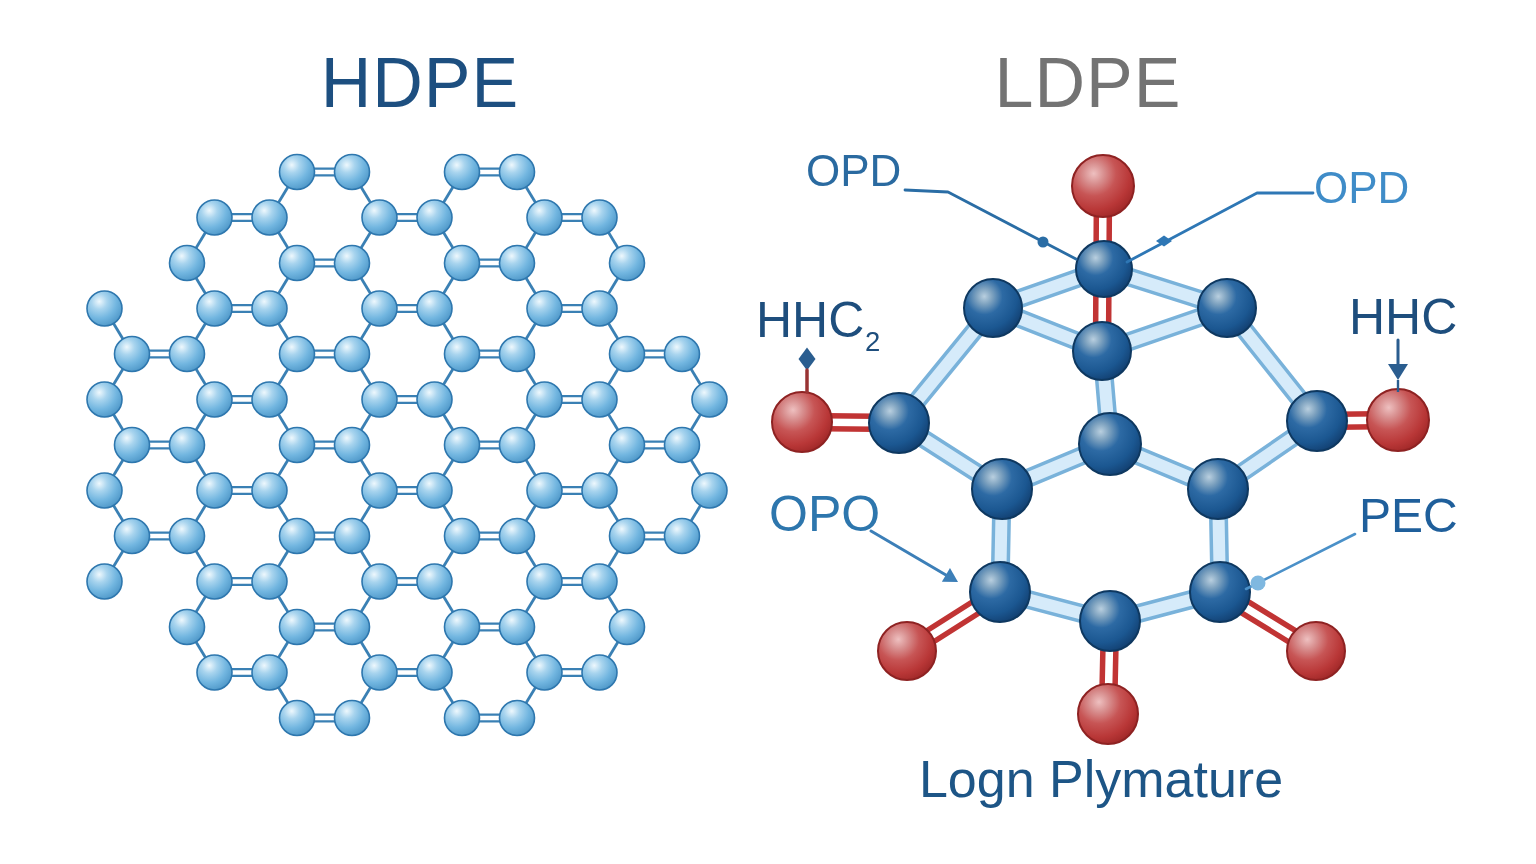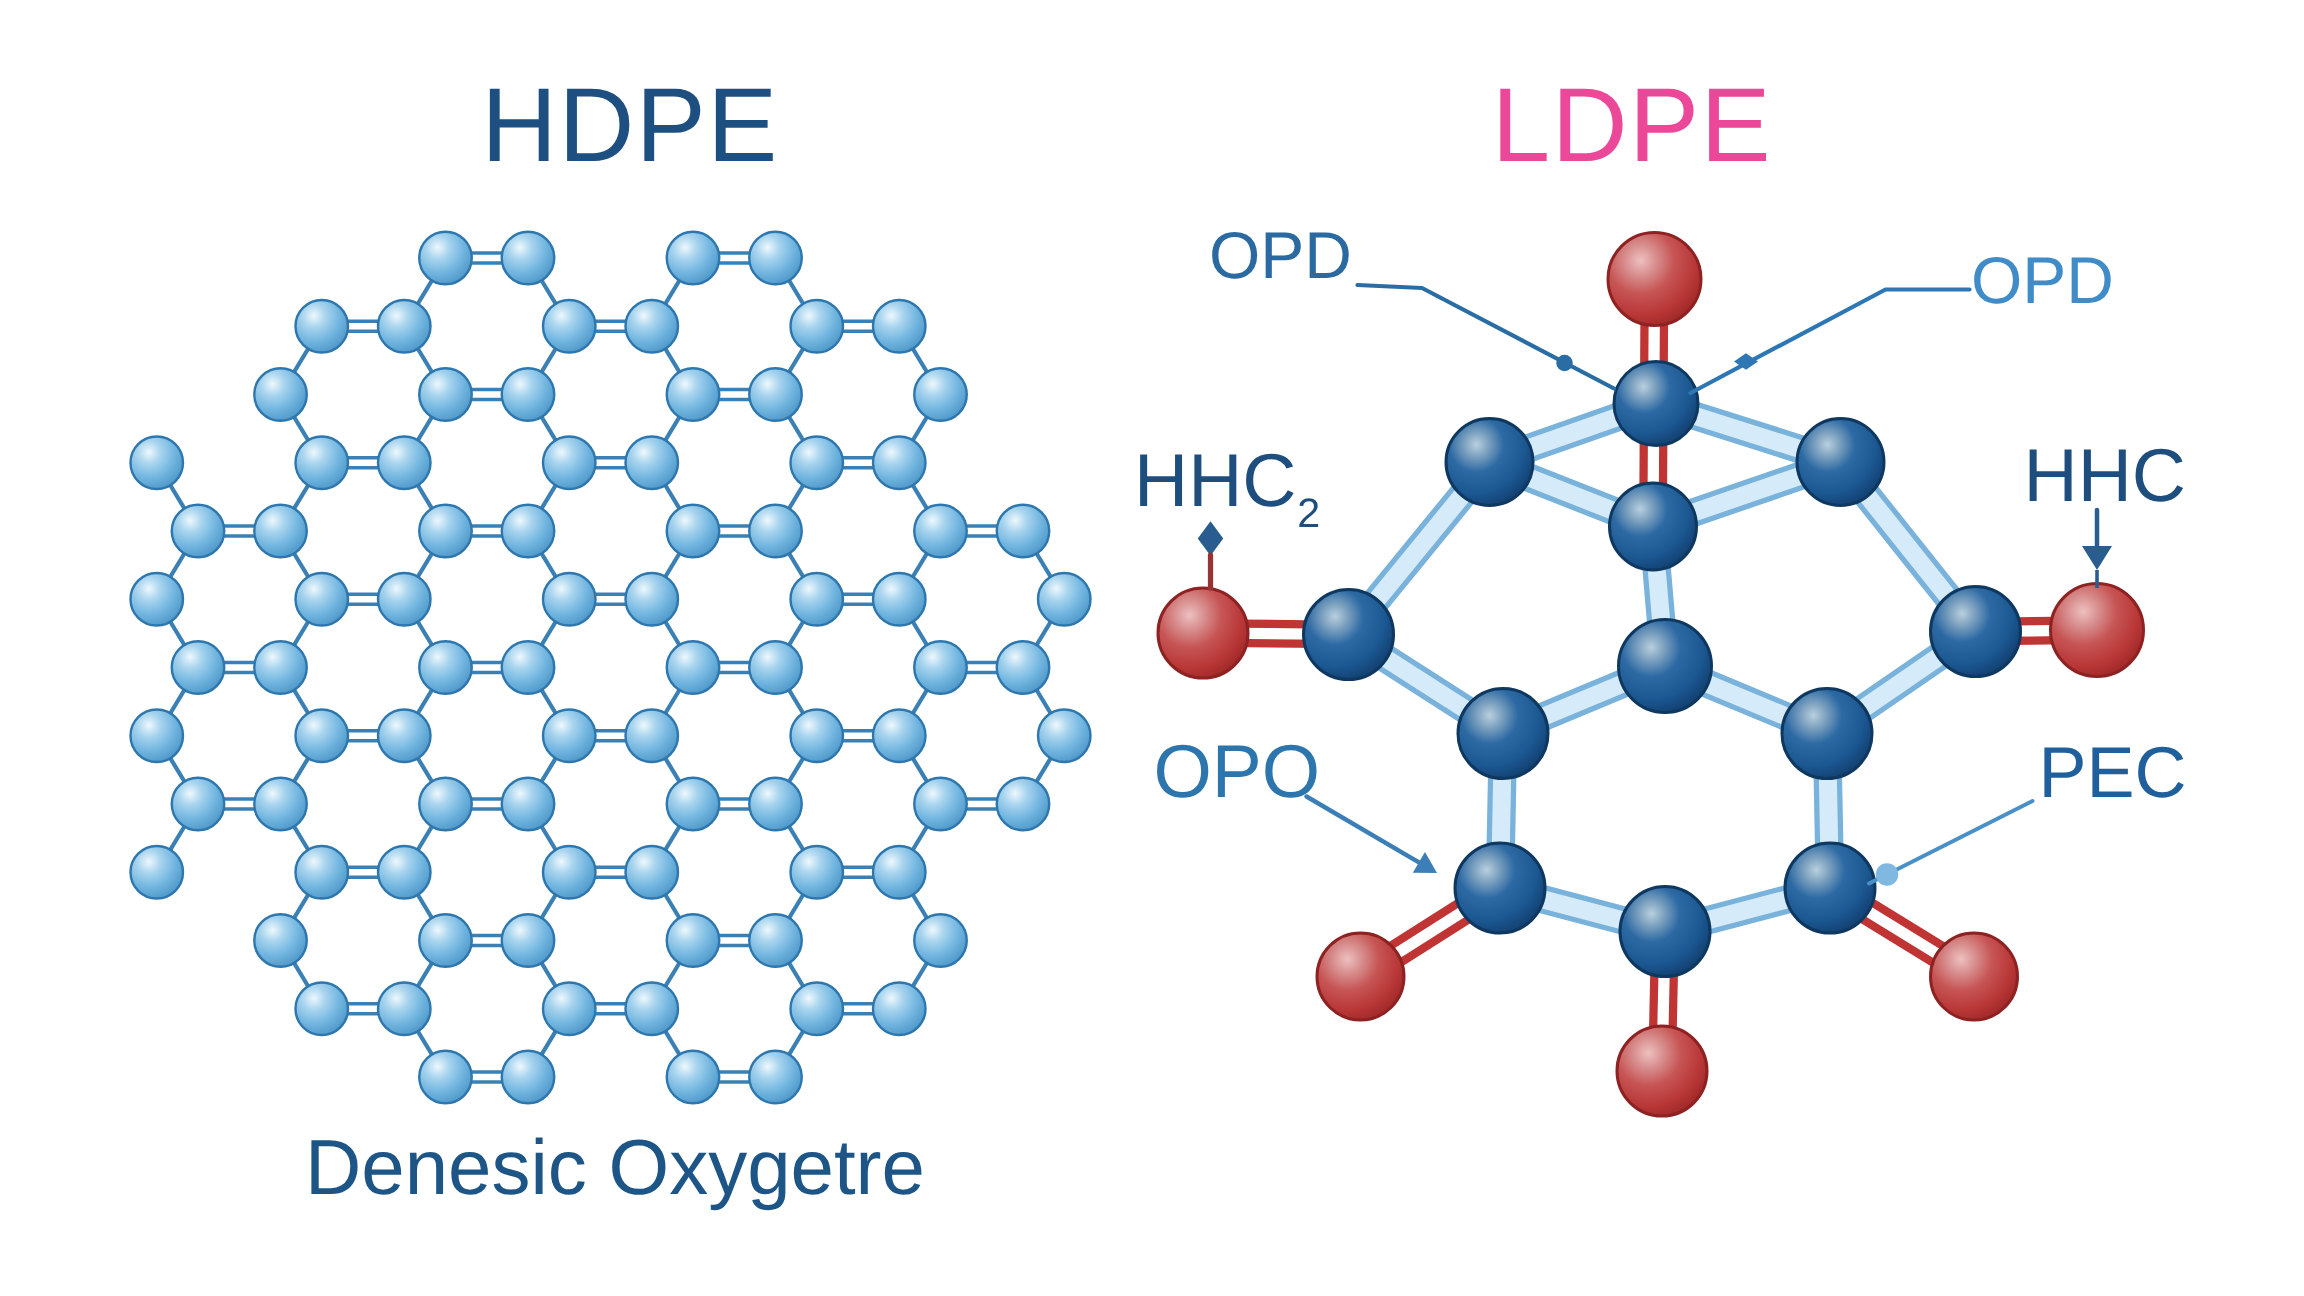--- a/index.html
+++ b/index.html
@@ -361,30 +361,30 @@
         <line x1="1398" y1="380" x2="1398" y2="392" stroke="#2a5d8f" stroke-width="2.4"></line>
         <line x1="871" y1="531" x2="945.9222284186328" y2="574.9199270040261" stroke="#3c7fb8" stroke-width="3" stroke-linecap="round"></line>
         <polygon points="958,582 941.8764724209334,581.8215107648074 949.9679844163322,568.0183432432449" fill="#3c7fb8"></polygon>
         <polyline points="1355,534 1246,589" fill="none" stroke="#4a90c8" stroke-width="2.6" stroke-linecap="round" stroke-linejoin="round"></polyline>
         <circle cx="1258" cy="583" r="7.5" fill="#7fb8e0"></circle>
       </g>
     </svg>
 
   <div class="txt title" style="left: 420px; top: 48px; color: rgb(29, 79, 128);">HDPE</div>
 
-  <div class="txt title" style="left: 1088px; top: 48px; color: #ec4899;">LDPE</div>
+  <div class="txt title" style="left: 1088px; top: 48px; color: #737373;">LDPE</div>
 
   <div class="txt lbl" style="left: 806px; top: 149px; font-size: 44px; color: rgb(42, 106, 160);">OPD</div>
 
   <div class="txt lbl" style="left: 1314px; top: 166px; font-size: 44px; color: rgb(63, 140, 200);">OPD</div>
 
   <div class="txt lbl" style="left: 756px; top: 295px; color: rgb(30, 78, 125);"><span>HHC</span><sub>2</sub></div>
 
   <div class="txt lbl" style="left: 1349px; top: 292px; color: rgb(30, 78, 125);">HHC</div>
 
   <div class="txt lbl" style="left: 769px; top: 489px; color: rgb(45, 118, 173);">OPO</div>
 
   <div class="txt lbl" style="left: 1359px; top: 492px; font-size: 48px; color: rgb(31, 95, 155);">PEC</div>
 
-  <div class="txt caption" style="left: 410px; top: 753px; color: rgb(29, 85, 134);">Denesic Oxygetre</div>
-
+
+  <div class="txt caption" style="left: 1101px; top: 753px; color: rgb(29, 85, 134);">Logn Plymature</div>
 
 </div>
 
 </body></html>

